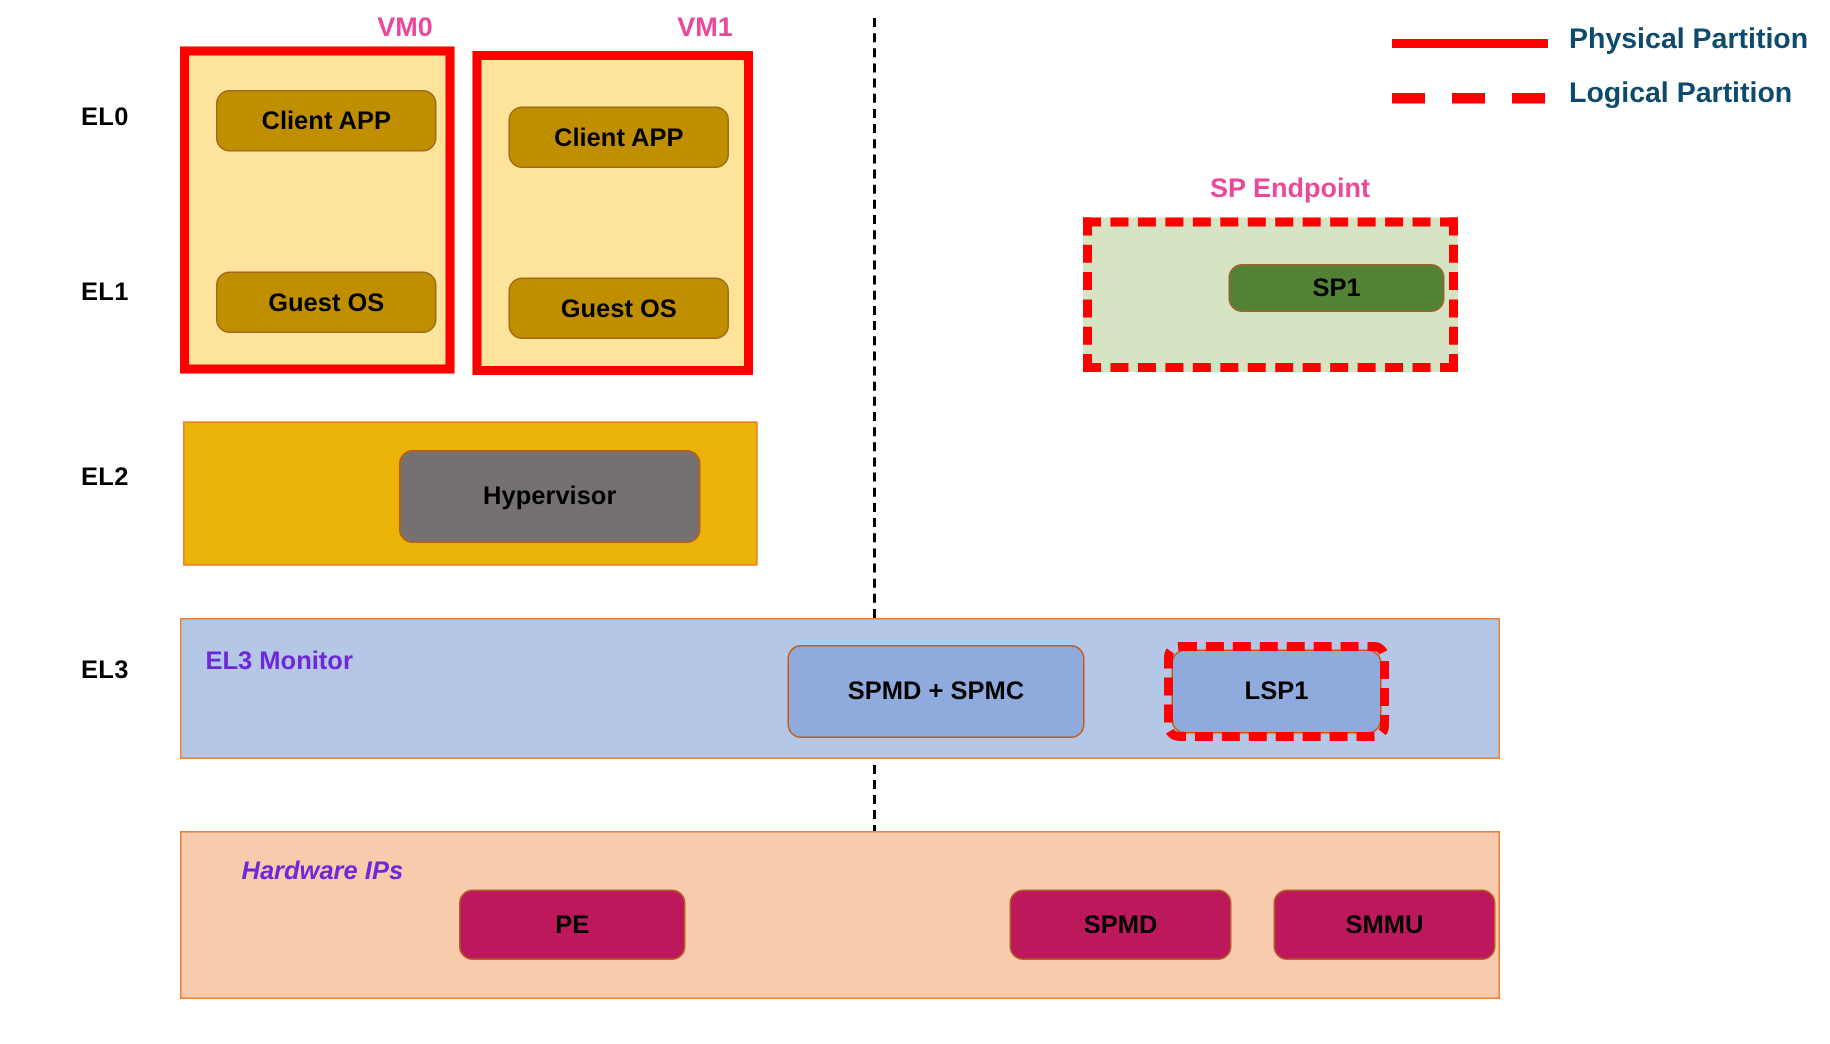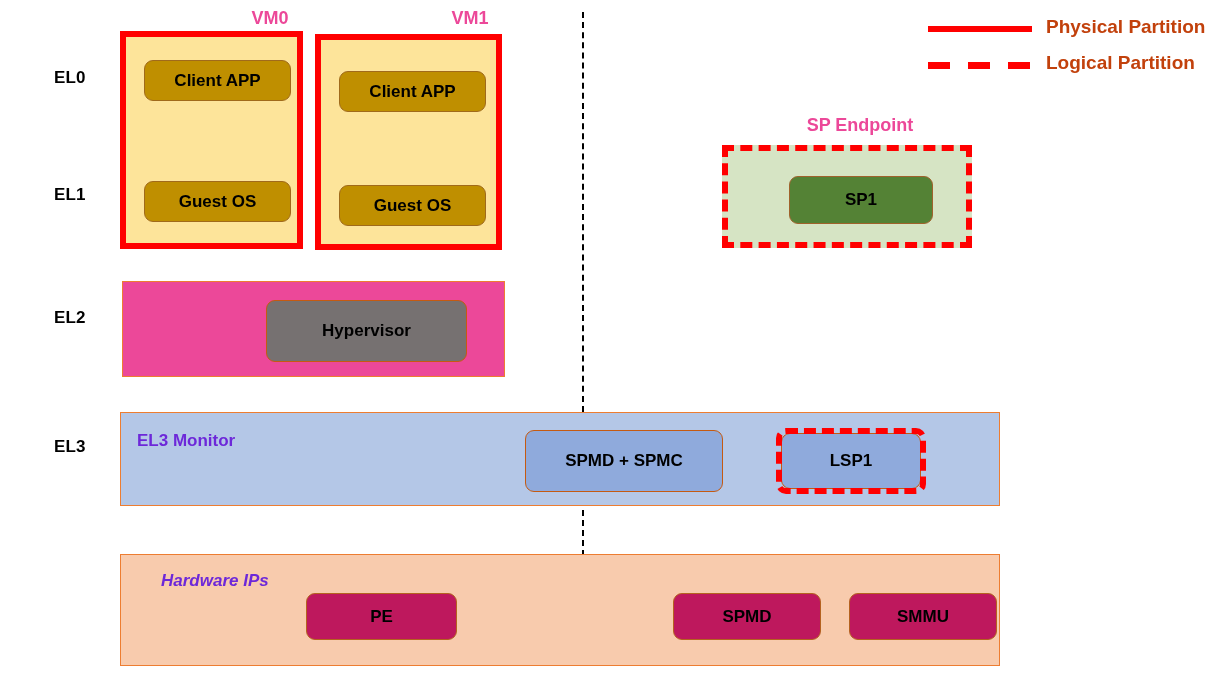--- a/index.html
+++ b/index.html
@@ -71,21 +71,21 @@
   }
   .chip-orange {
     background: #be185d;
     border: 1px solid #b5621f;
   }
 
   
   .band {
     border: 1px solid #ed7d31;
   }
-  .band-gray   { background: #ec4899; }
+  .band-gray   { background: #eab308; }
   .band-blue   { background: #b4c7e7; }
   .band-salmon { background: #f8cbad; }
 
   .band-title {
     position: absolute;
     font-weight: bold;
     font-size: 17px;
     color: #6d28d9;
   }
 
@@ -113,21 +113,21 @@
   }
   .legend-line-dashed {
     height: 7px;
     background-image: linear-gradient(to right, #ff0000 0 22px, transparent 22px 40px);
     background-repeat: repeat-x;
     background-size: 40px 7px;
   }
   .legend-text {
     font-weight: bold;
     font-size: 19px;
-    color: #c2410c;
+    color: #0c4a6e;
     white-space: nowrap;
   }
 </style>
 </head>
 <body>
 
 <div id="canvas">
 
   <div class="abs divider" style="left:582px; top:12px; height:400px;"></div>
 
@@ -154,21 +154,21 @@
 
   <div class="abs col-title" style="left:380px; top:8px; width:180px;">VM1</div>
   <div class="abs vm-box" style="left:315px; top:34px; width:187px; height:216px;">
     <div class="abs chip chip-gold" style="left:18px; top:31px; width:147px; height:41px;">Client APP</div>
     <div class="abs chip chip-gold" style="left:18px; top:145px; width:147px; height:41px;">Guest OS</div>
   </div>
 
   <div class="abs col-title" style="left:760px; top:115px; width:200px;">SP Endpoint</div>
   <div class="abs sp-fill" style="left:722px; top:145px; width:250px; height:103px;"></div>
   <div class="abs logical-dash" style="left:722px; top:145px; width:250px; height:103px;">
-    <div class="abs chip chip-green" style="left:61px; top:25px; width:144px; height:48px;">SP1</div>
+    <div class="abs chip chip-green" style="left:91px; top:25px; width:144px; height:32px;">SP1</div>
   </div>
 
   <div class="abs band band-gray" style="left:122px; top:281px; width:383px; height:96px;">
     <div class="band-title" style="left:12px; top:8px;"></div>
     <div class="abs chip chip-gray" style="left:143px; top:18px; width:201px; height:62px;">Hypervisor</div>
   </div>
 
   <div class="abs band band-blue" style="left:120px; top:412px; width:880px; height:94px;">
     <div class="band-title" style="left:16px; top:18px;">EL3 Monitor</div>
     <div class="abs chip chip-blue" style="left:404px; top:17px; width:198px; height:62px;text-align:center;">SPMD + SPMC</div>

